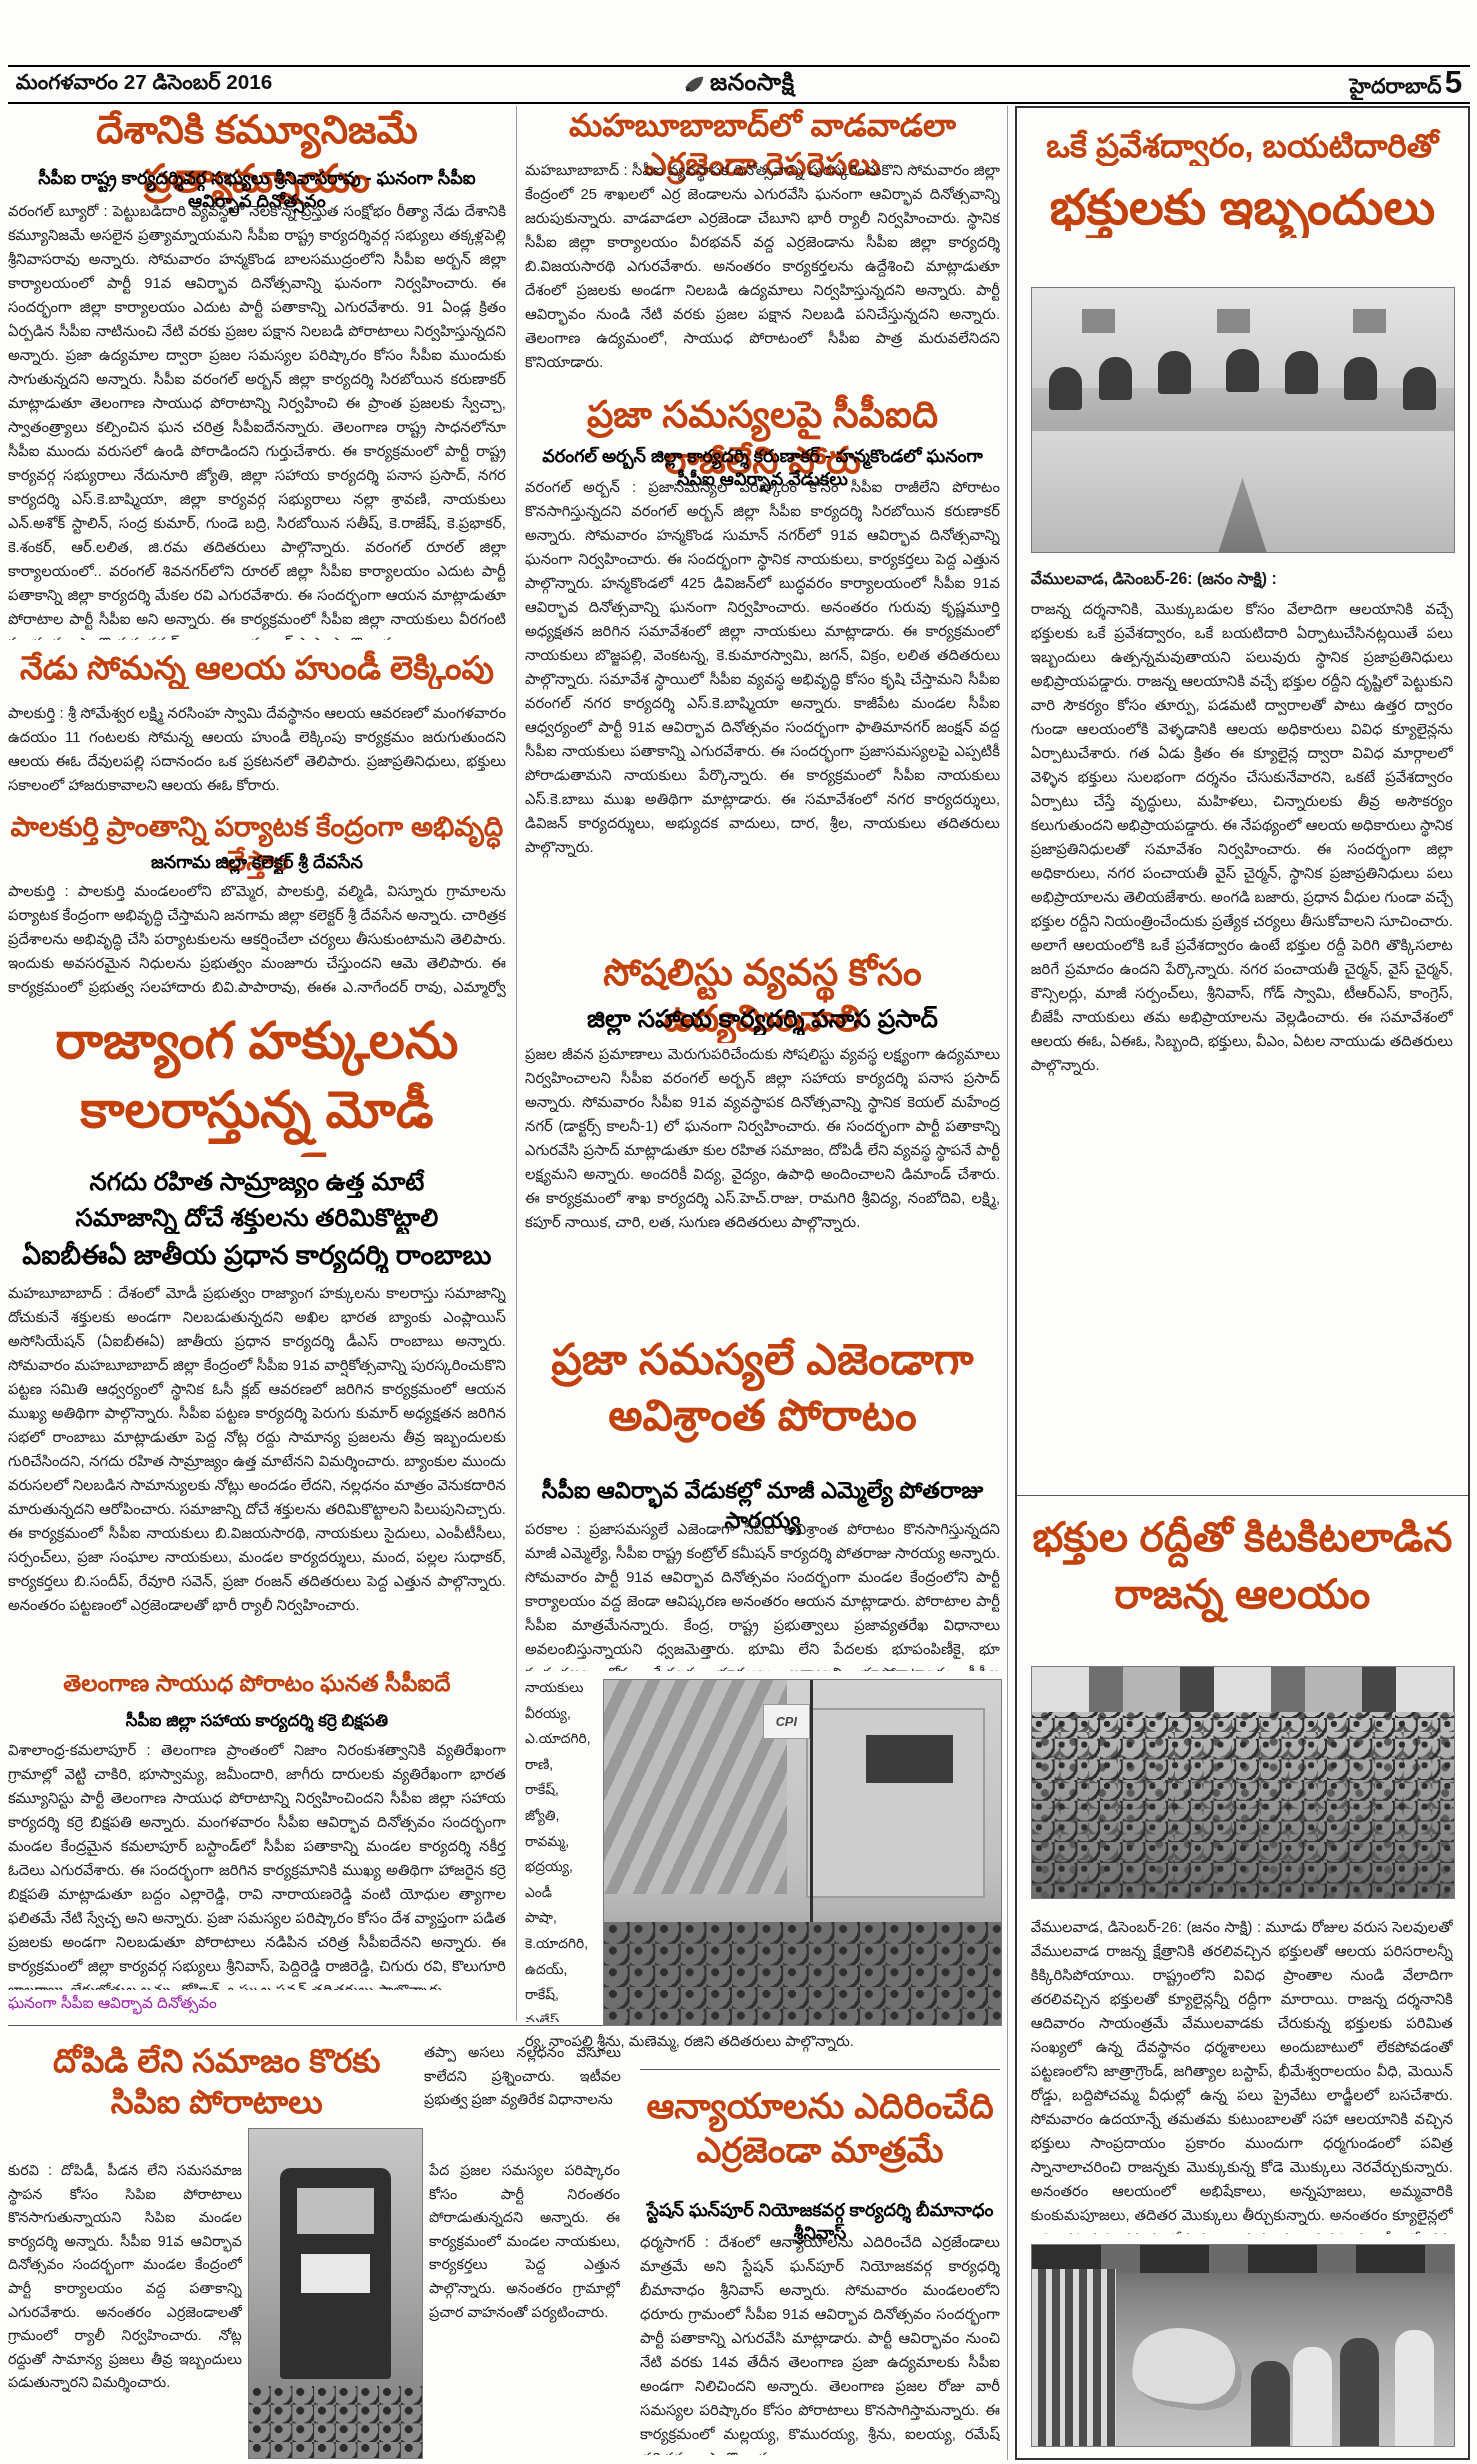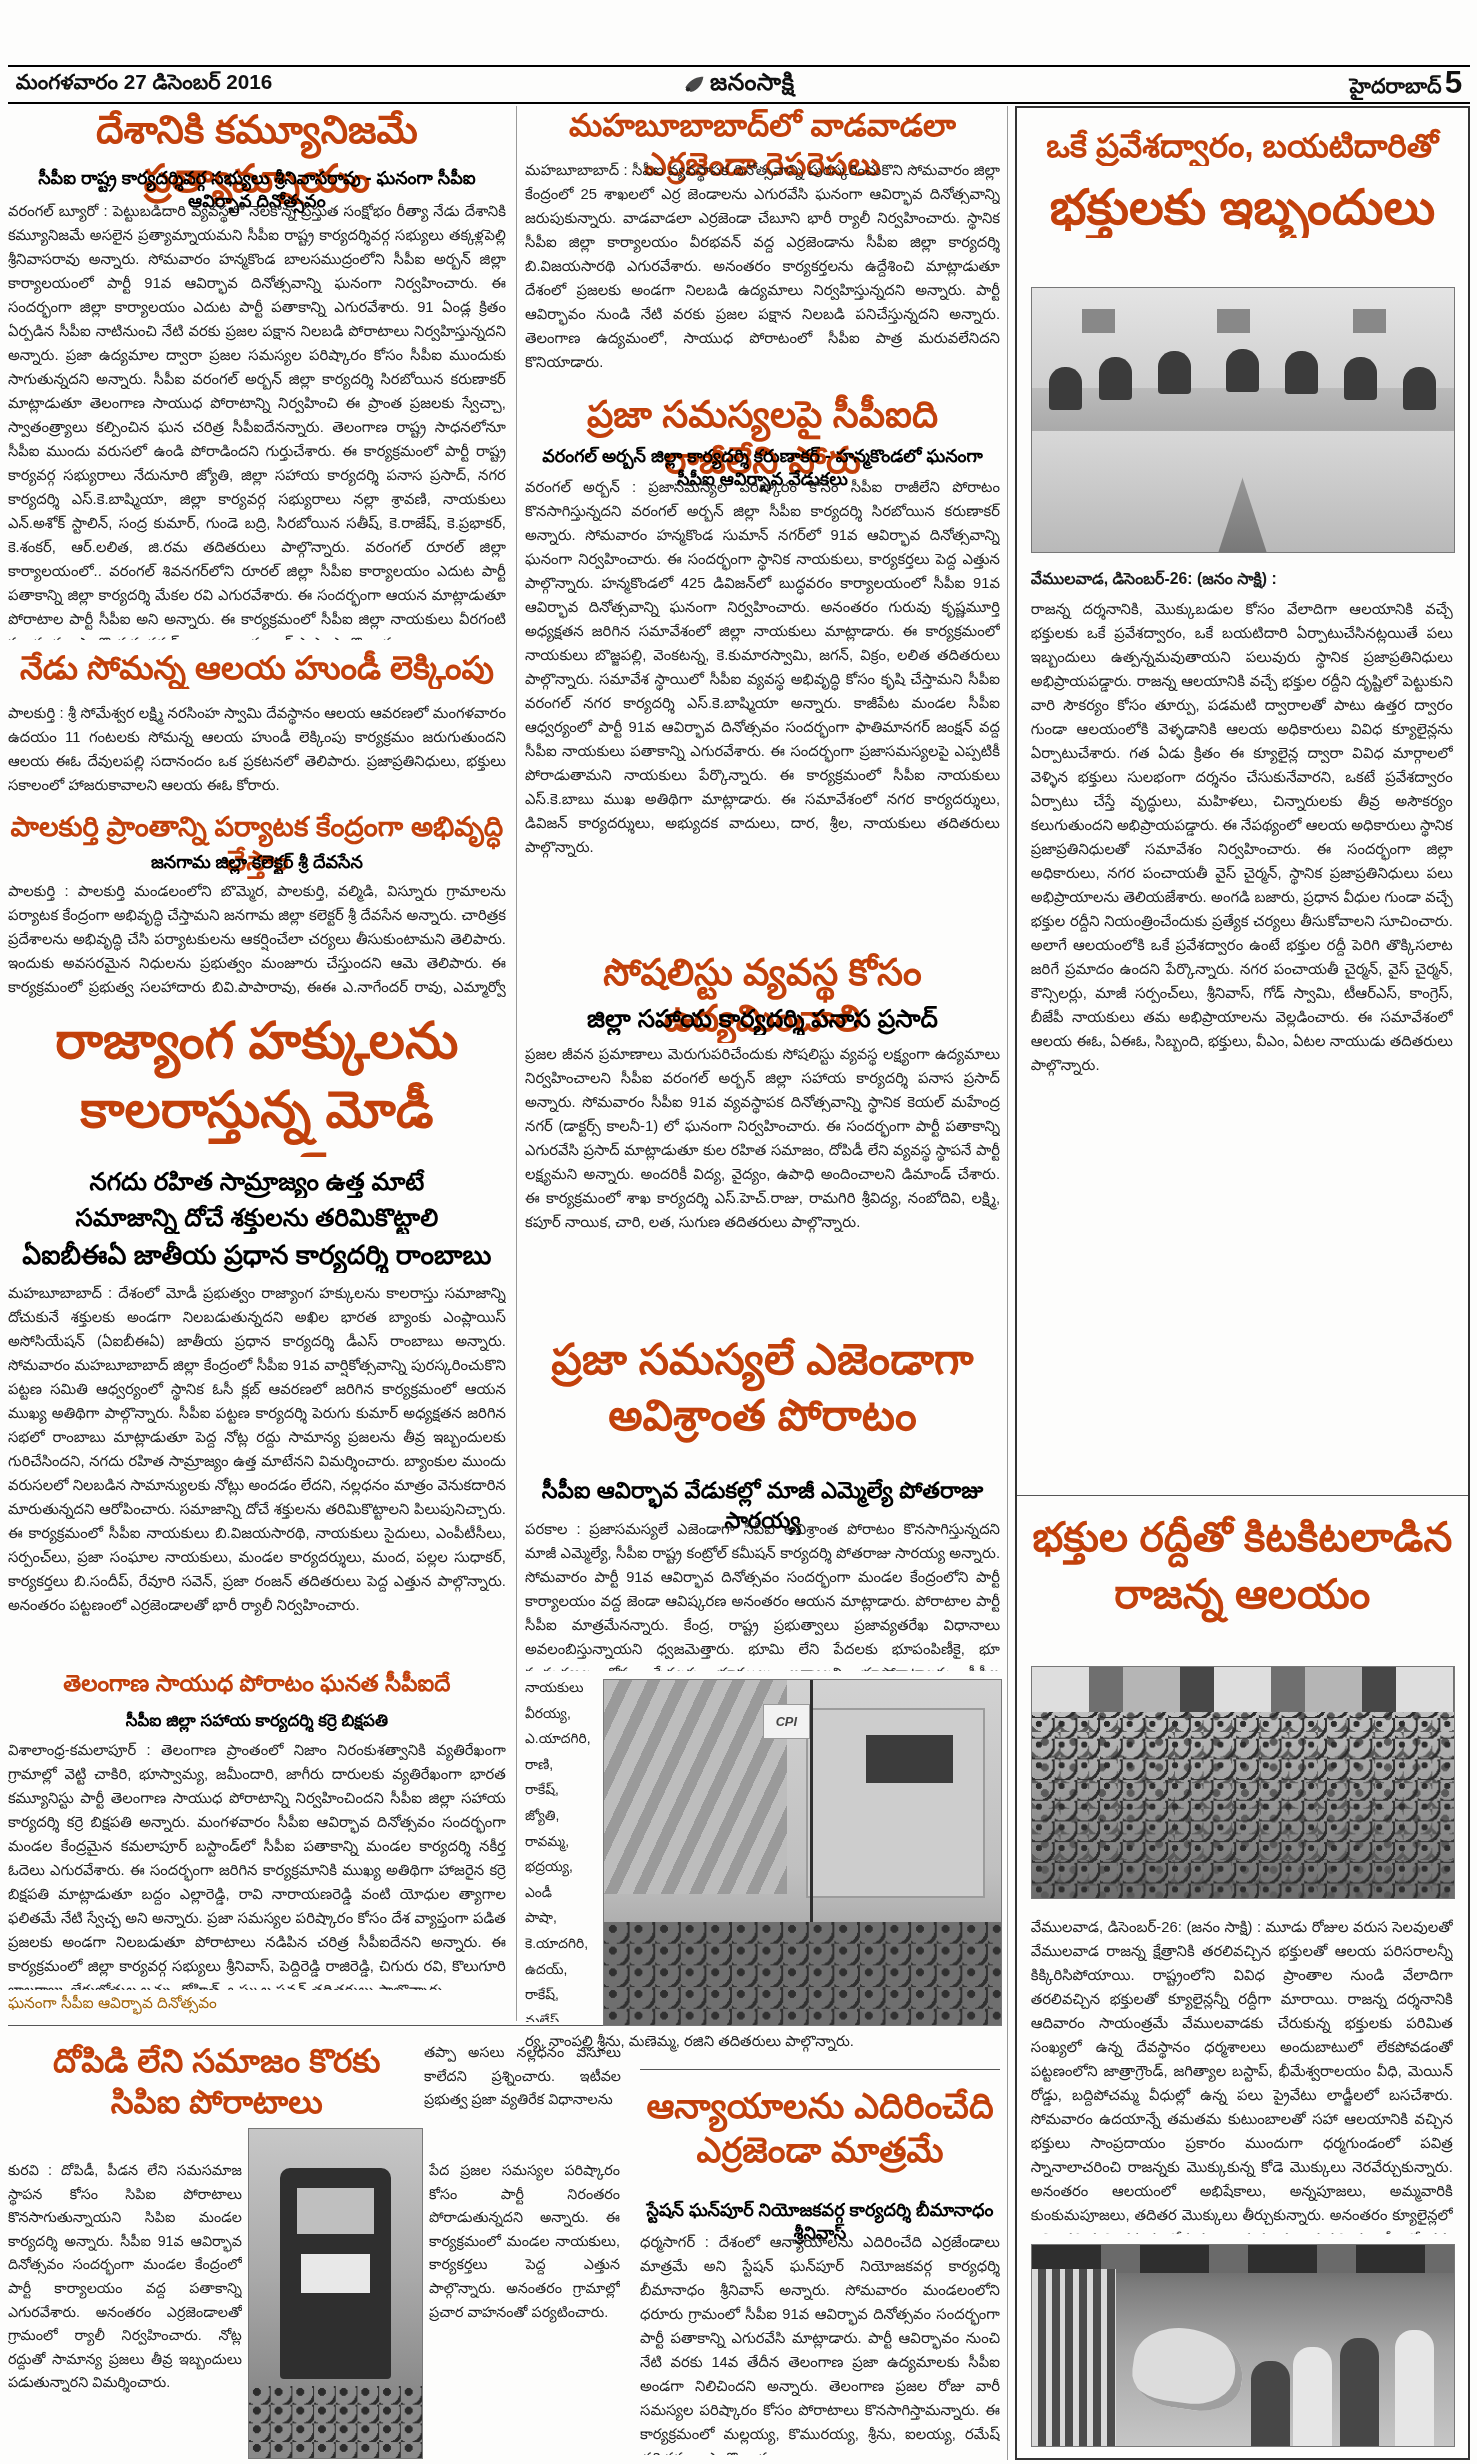--- a/index.html
+++ b/index.html
@@ -60,21 +60,21 @@
   #a6photo .van{left:18%;top:12%;width:64%;height:64%;background:#2f2f2f;border-radius:9.9px 9.9px 3.9px 3.9px;}
   #a6photo .ws{left:28%;top:18%;width:44%;height:14%;background:#bfbfbf;}
   #a6photo .board{left:30%;top:38%;width:40%;height:12%;background:#e8e8e8;}
   #a6photo .crowd{left:0;bottom:0;right:0;height:22%;
       background:repeating-radial-gradient(circle at 7.9px 5.9px,#2c2c2c 0 3.9px,rgba(0,0,0,0) 3.9px 12.8px) 0 0/21.7px 18.7px,#8a8a8a;}
   
   .rbox{position:absolute;left:1015px;top:106px;width:455px;height:2354px;border:2px solid #333;box-sizing:border-box;background:#fdfdfc;}
   .rbox .hl,.rbox .sub,.rbox .body,.rbox .photo,.rbox .hr{position:absolute;}
   .dateline{font-weight:bold;}
   .names{white-space:pre-line;font-size:13.8px;line-height:25.6px;color:#1c1c1c;position:absolute;overflow:hidden;}
-  .footline{position:absolute;font-size:15.3px;color:#a16207;overflow:hidden;}
+  .footline{position:absolute;font-size:15.3px;color:#a21caf;overflow:hidden;}
 </style>
 </head>
 <body>
 
 <div class="page">
 
   <div class="header">
     <span class="hdr-date">మంగళవారం 27 డిసెంబర్ 2016</span>
     <span class="masthead">
       <span style="display:inline-block;width:21.7px;height:21.7px;">

